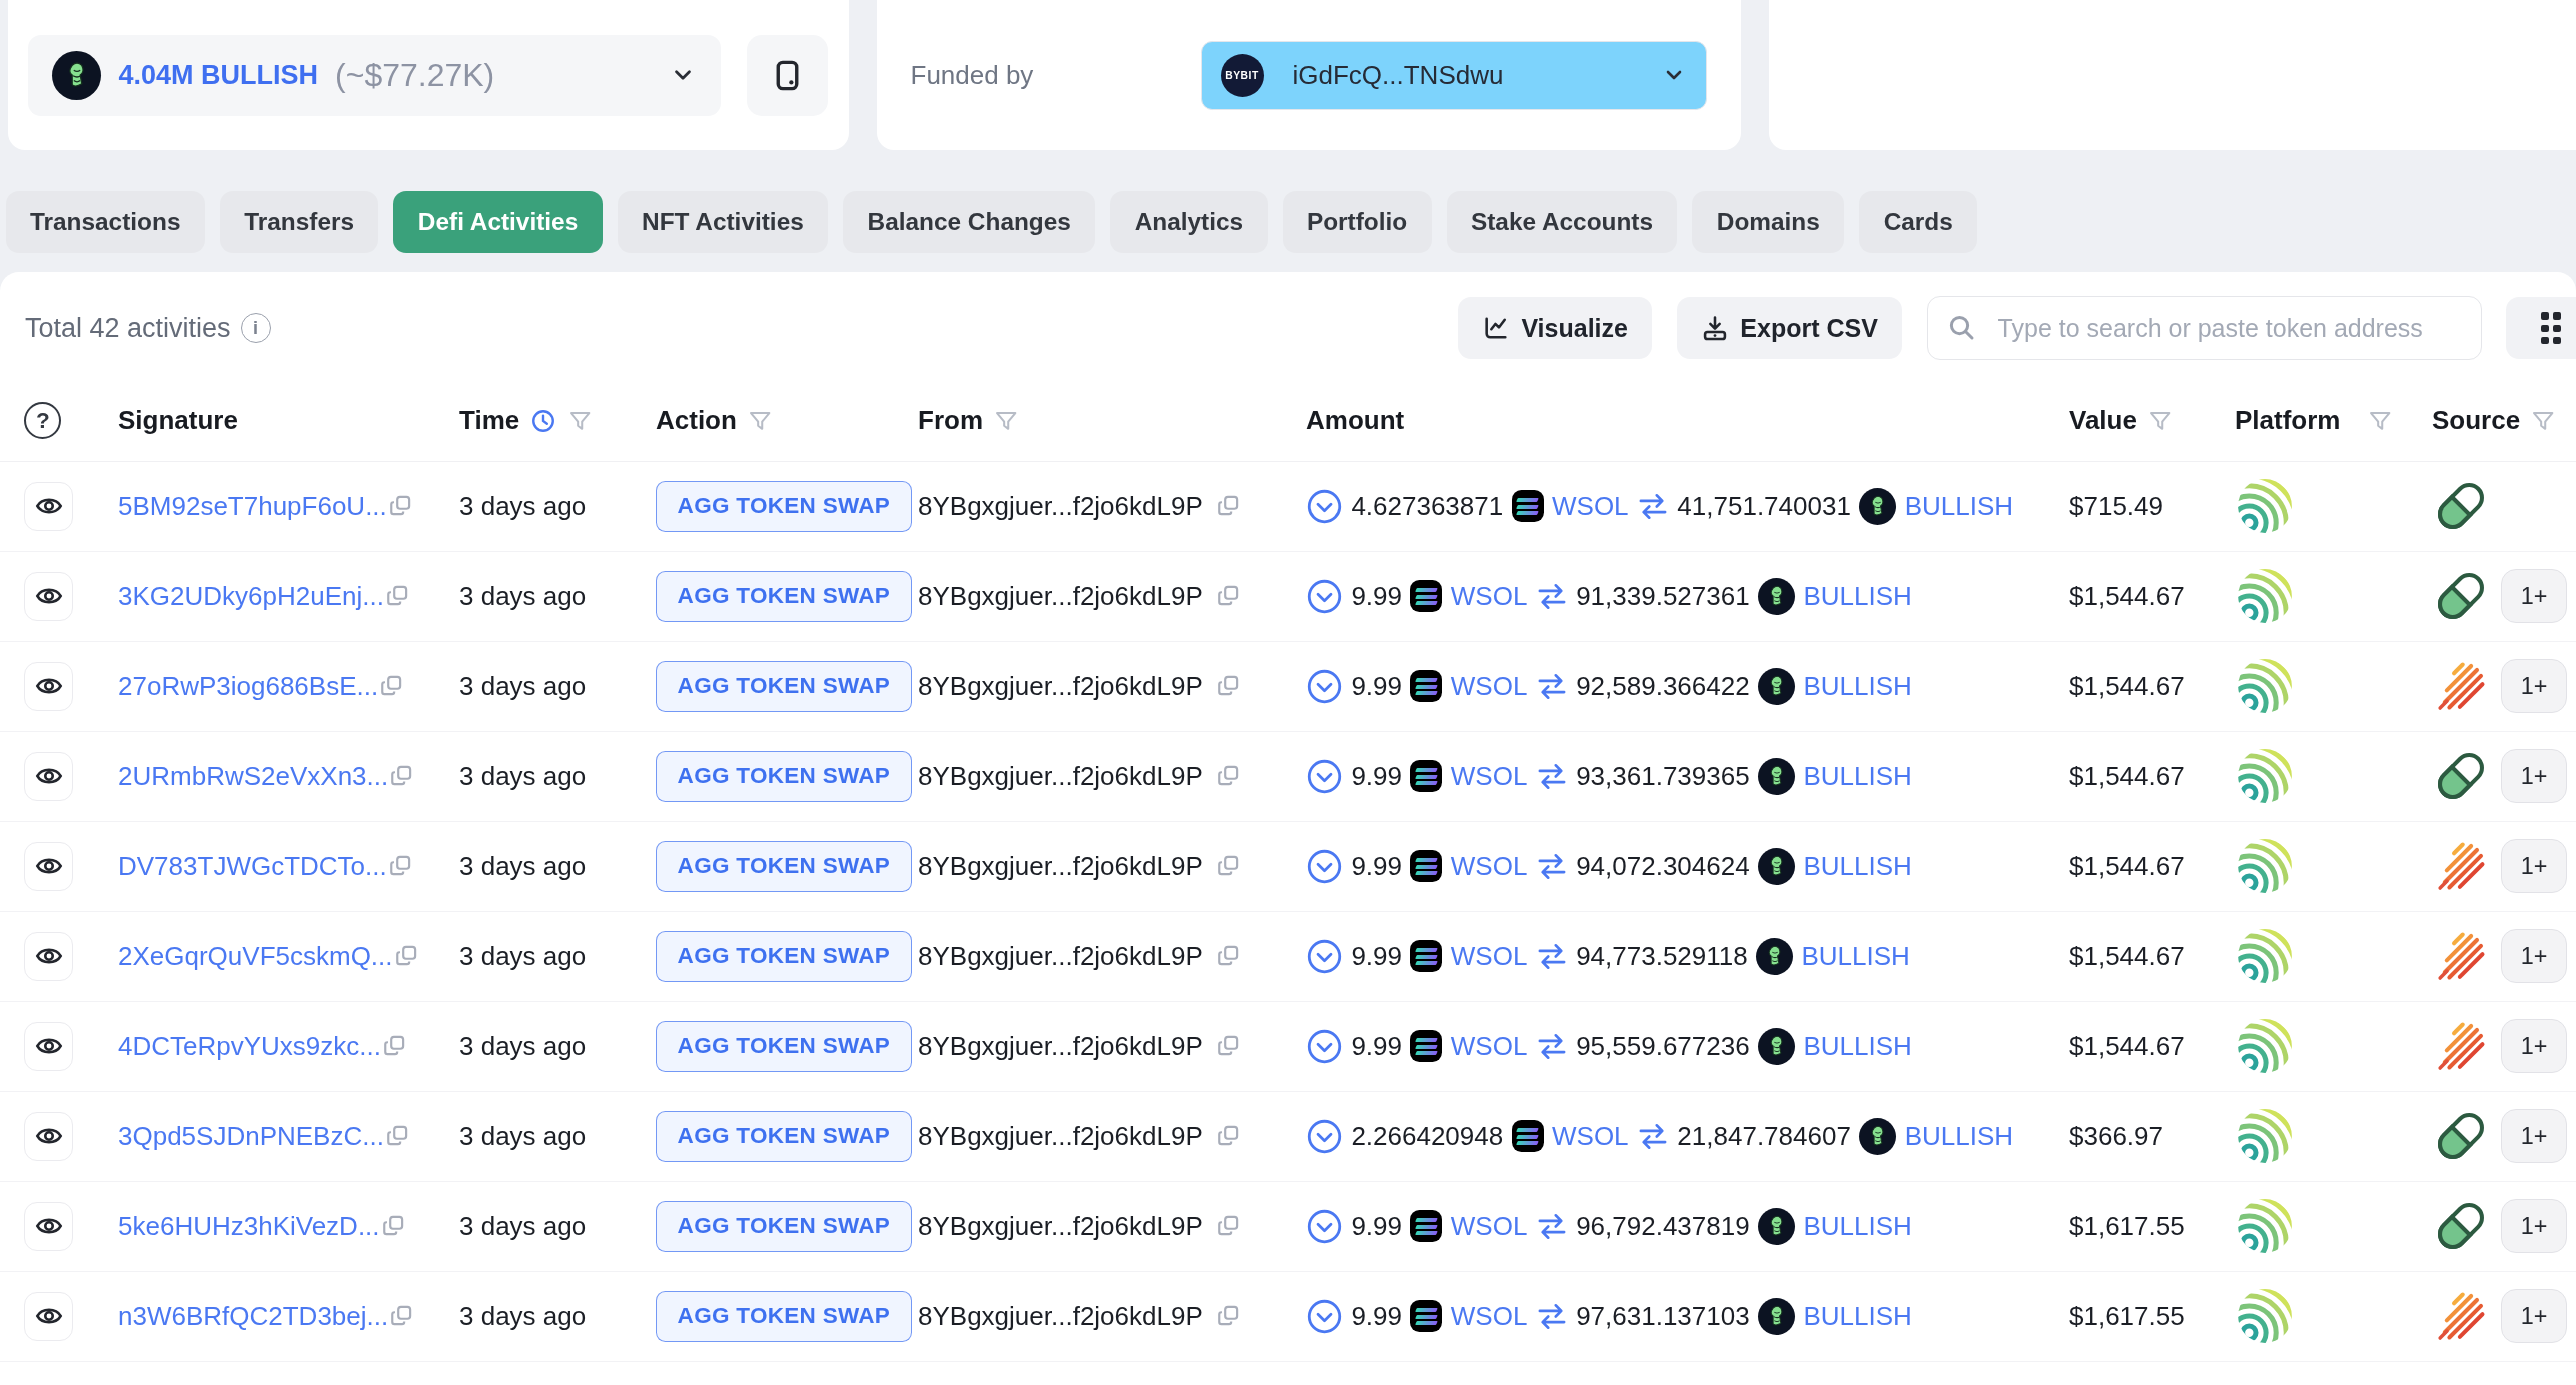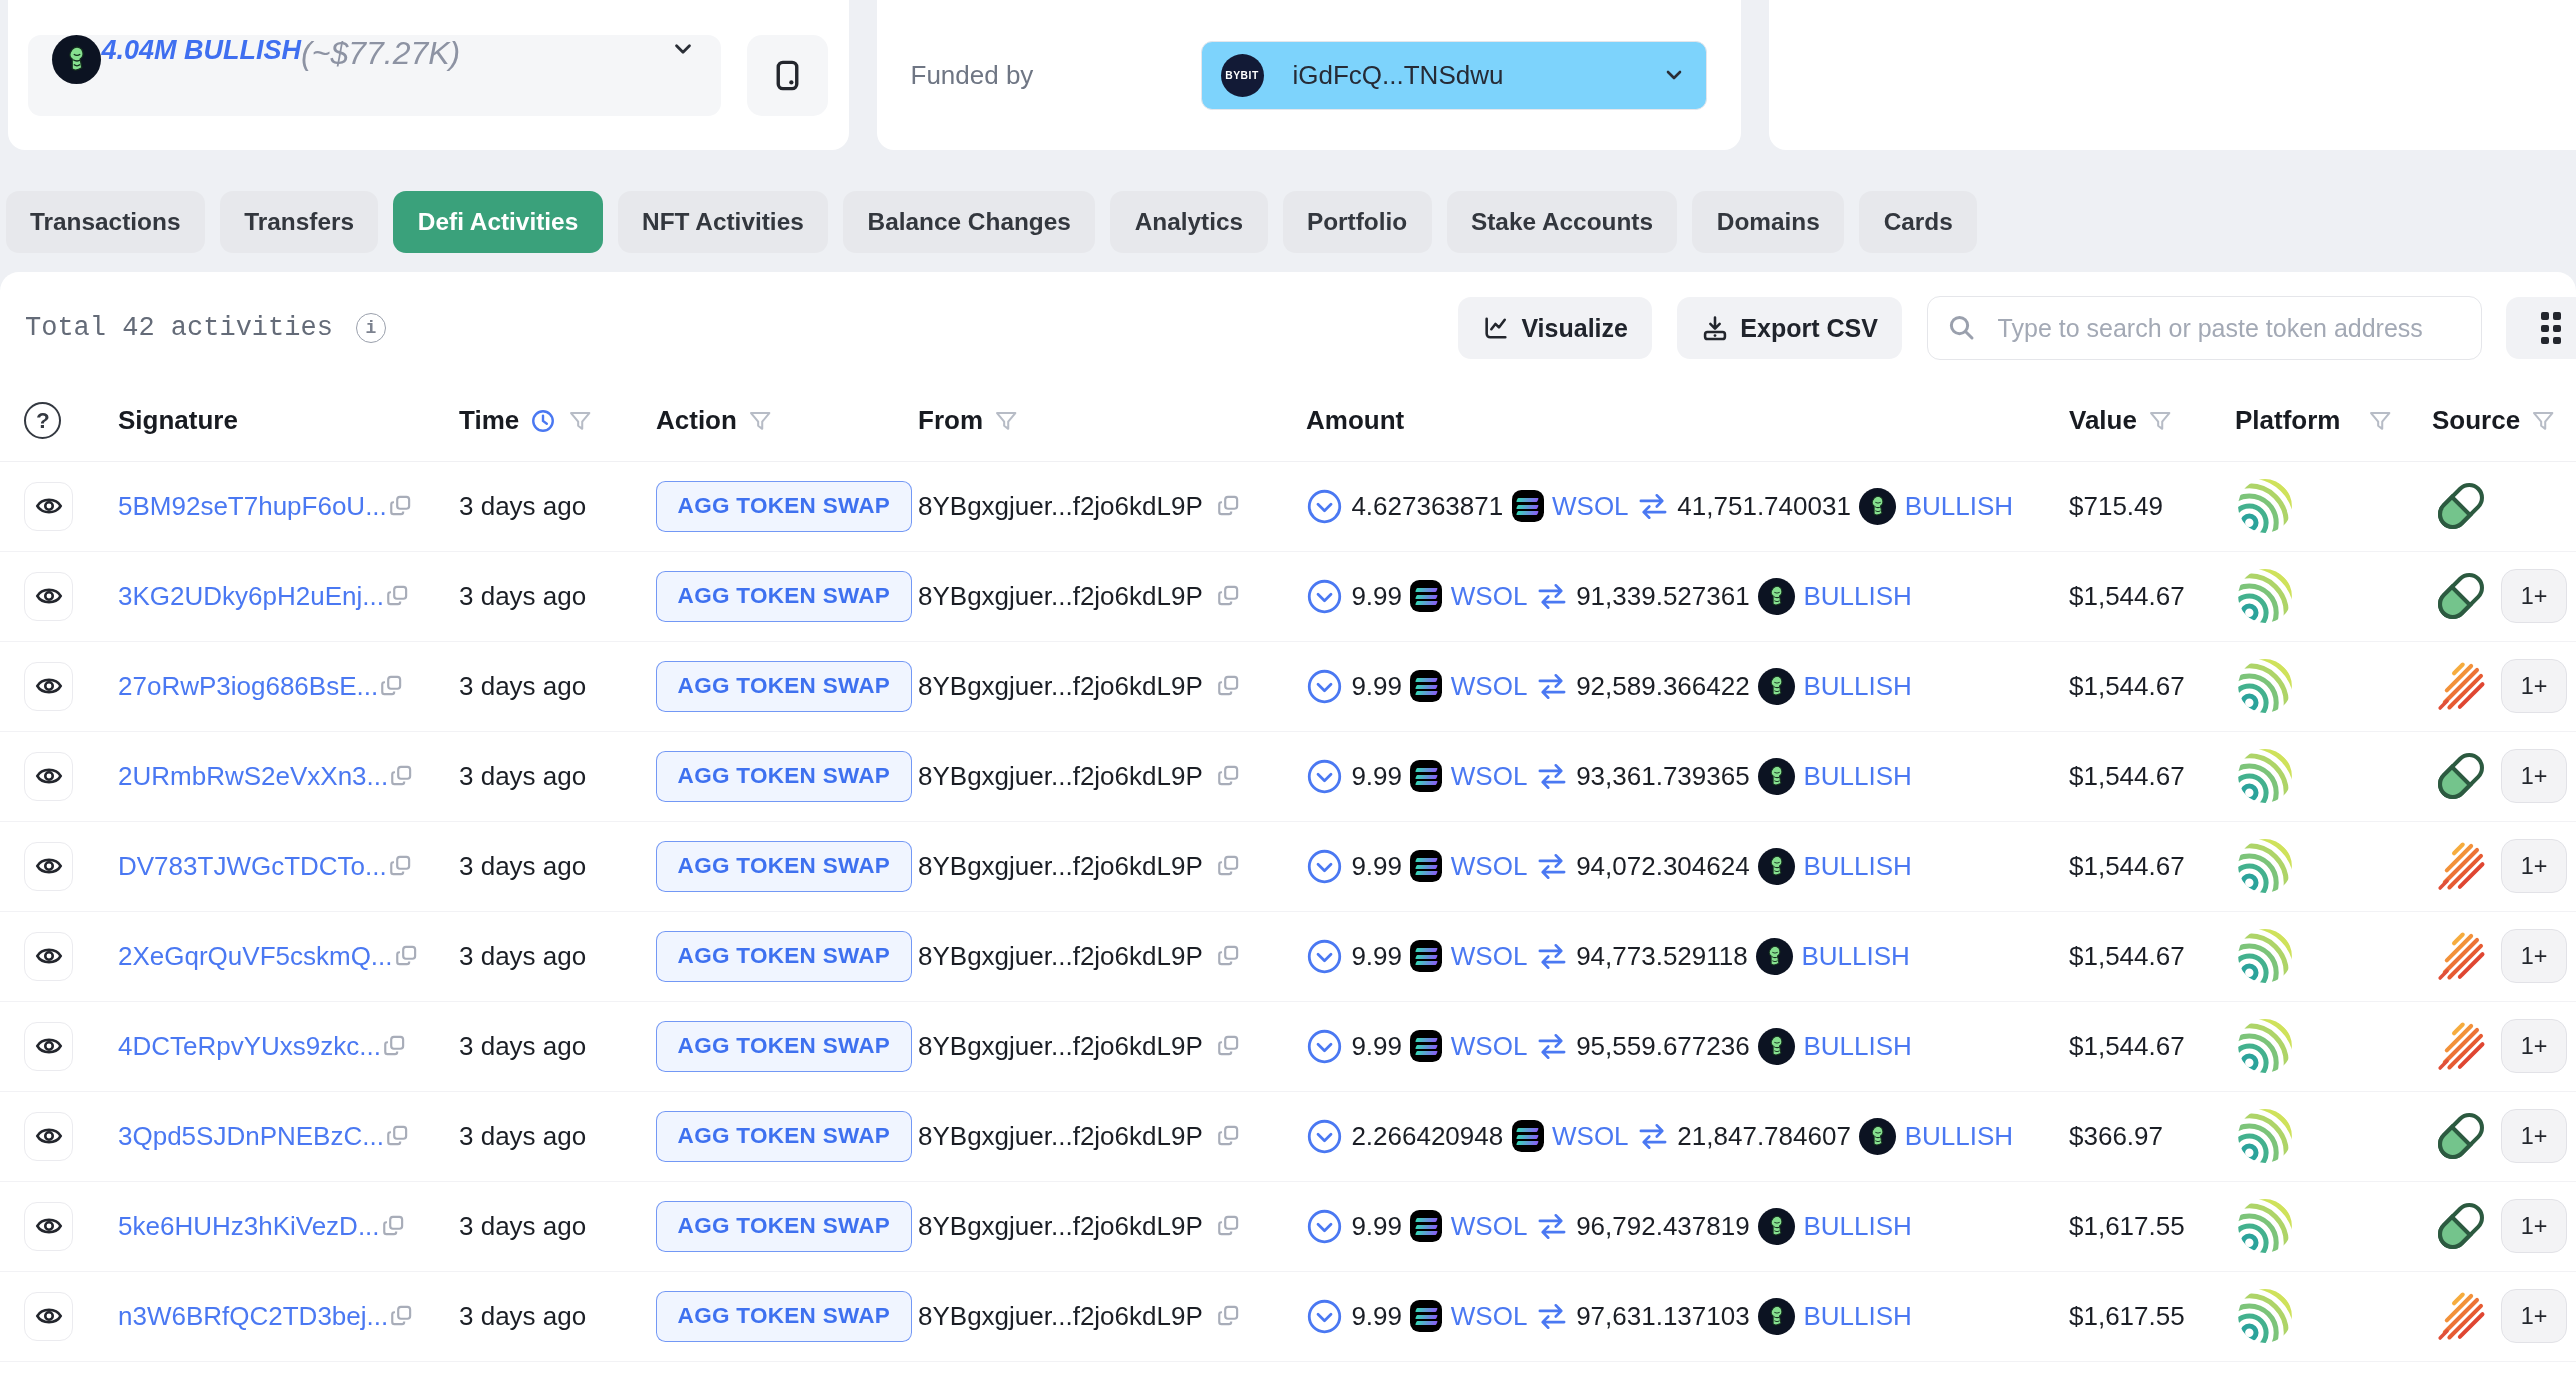--- a/index.html
+++ b/index.html
@@ -5,21 +5,21 @@
   * { margin:0; padding:0; box-sizing:border-box; }
   html,body { width:2576px; height:1385px; overflow:hidden; }
   body { font-family:"Liberation Sans", sans-serif; background:#eef0f4; color:#1b1e25; }
   .page { position:relative; width:2576px; height:1385px; }
 
   
   .top { display:flex; gap:28px; height:150px; padding:0 0 0 7.5px; }
   .card { background:#fff; border-radius:0 0 17px 17px; }
   .card1 { width:841px; display:flex; align-items:center; padding:0 20.6px; gap:26px; }
   .token-select { width:694px; height:81px; background:#f5f6f8; border-radius:13px;
-    display:flex; padding:0 24.4px; cursor:pointer;font-style:italic; }
+    display:flex; align-items:center; padding:0 24.4px; gap:17px; cursor:pointer; }
   .token-ic { width:49px; height:49px; border-radius:50%; background:#0c1322;
     display:flex; align-items:center; justify-content:center; flex:0 0 auto; }
   .token-amount { font-size:27px; font-weight:700; color:#3f6ff0; white-space:nowrap; }
   .token-usd { font-size:32px; color:#8d93a3; white-space:nowrap; }
   .token-select .chev { margin-left:auto; }
   .card-btn { width:81px; height:81px; background:#f5f6f8; border:none; border-radius:15px;
     display:flex; align-items:center; justify-content:center; cursor:pointer; }
   .card2 { width:864px; display:flex; align-items:center; padding:0 34px; justify-content:space-between; }
   .funded-label { font-size:26px; color:#6f7684; }
   .funded-select { width:506px; height:69px; background:#7dd3fc; border:1.9px solid #e4e6eb; border-radius:11.2px;
@@ -32,21 +32,21 @@
 
   
   .tabs { display:flex; gap:15px; margin:41px 0 0 5.6px; }
   .tab { height:62px; padding:0 24.4px; border-radius:13px; background:#e7e8ec; color:#33373e;
     font-size:24.4px; font-weight:600; display:flex; align-items:center; cursor:pointer; white-space:nowrap; }
   .tab.active { background:#3aa17b; color:#fff; }
 
   
   .panel { position:absolute; top:272px; left:0; right:0; bottom:0; background:#fff; border-radius:19px 19px 0 0; }
   .toolbar { display:flex; align-items:center; padding:24.4px 0 20.6px 25px; }
-  .total { display:flex; align-items:center; gap:23px; font-size:27px; color:#646b78;font-family:Liberation Mono, monospace; }
+  .total { display:flex; align-items:center; gap:10px; font-size:27px; color:#646b78; }
   .info-ic { width:30px; height:30px; border:1.9px solid #9aa0ac; border-radius:50%;
     display:flex; align-items:center; justify-content:center; font-size:18px; color:#7c828f; font-weight:600; }
   .tool-right { margin-left:auto; display:flex; align-items:center; gap:24.4px; margin-right:-61px; }
   .tbtn { height:62px; padding:0 24.4px; background:#f1f2f5; border:none; border-radius:13px;
     display:flex; align-items:center; gap:11.2px; font-size:25px; font-weight:600; color:#20242c;
     font-family:inherit; cursor:pointer; white-space:nowrap; }
   .searchbox { width:555px; height:64px; border:1.9px solid #e5e6ea; border-radius:13px; background:#fff;
     display:flex; align-items:center; padding:0 19px; gap:21px; }
   .searchbox input { border:none; outline:none; flex:1; font-size:25px; font-family:inherit; color:#20242c; background:transparent; }
   .searchbox input::placeholder { color:#a3a9b5; }

